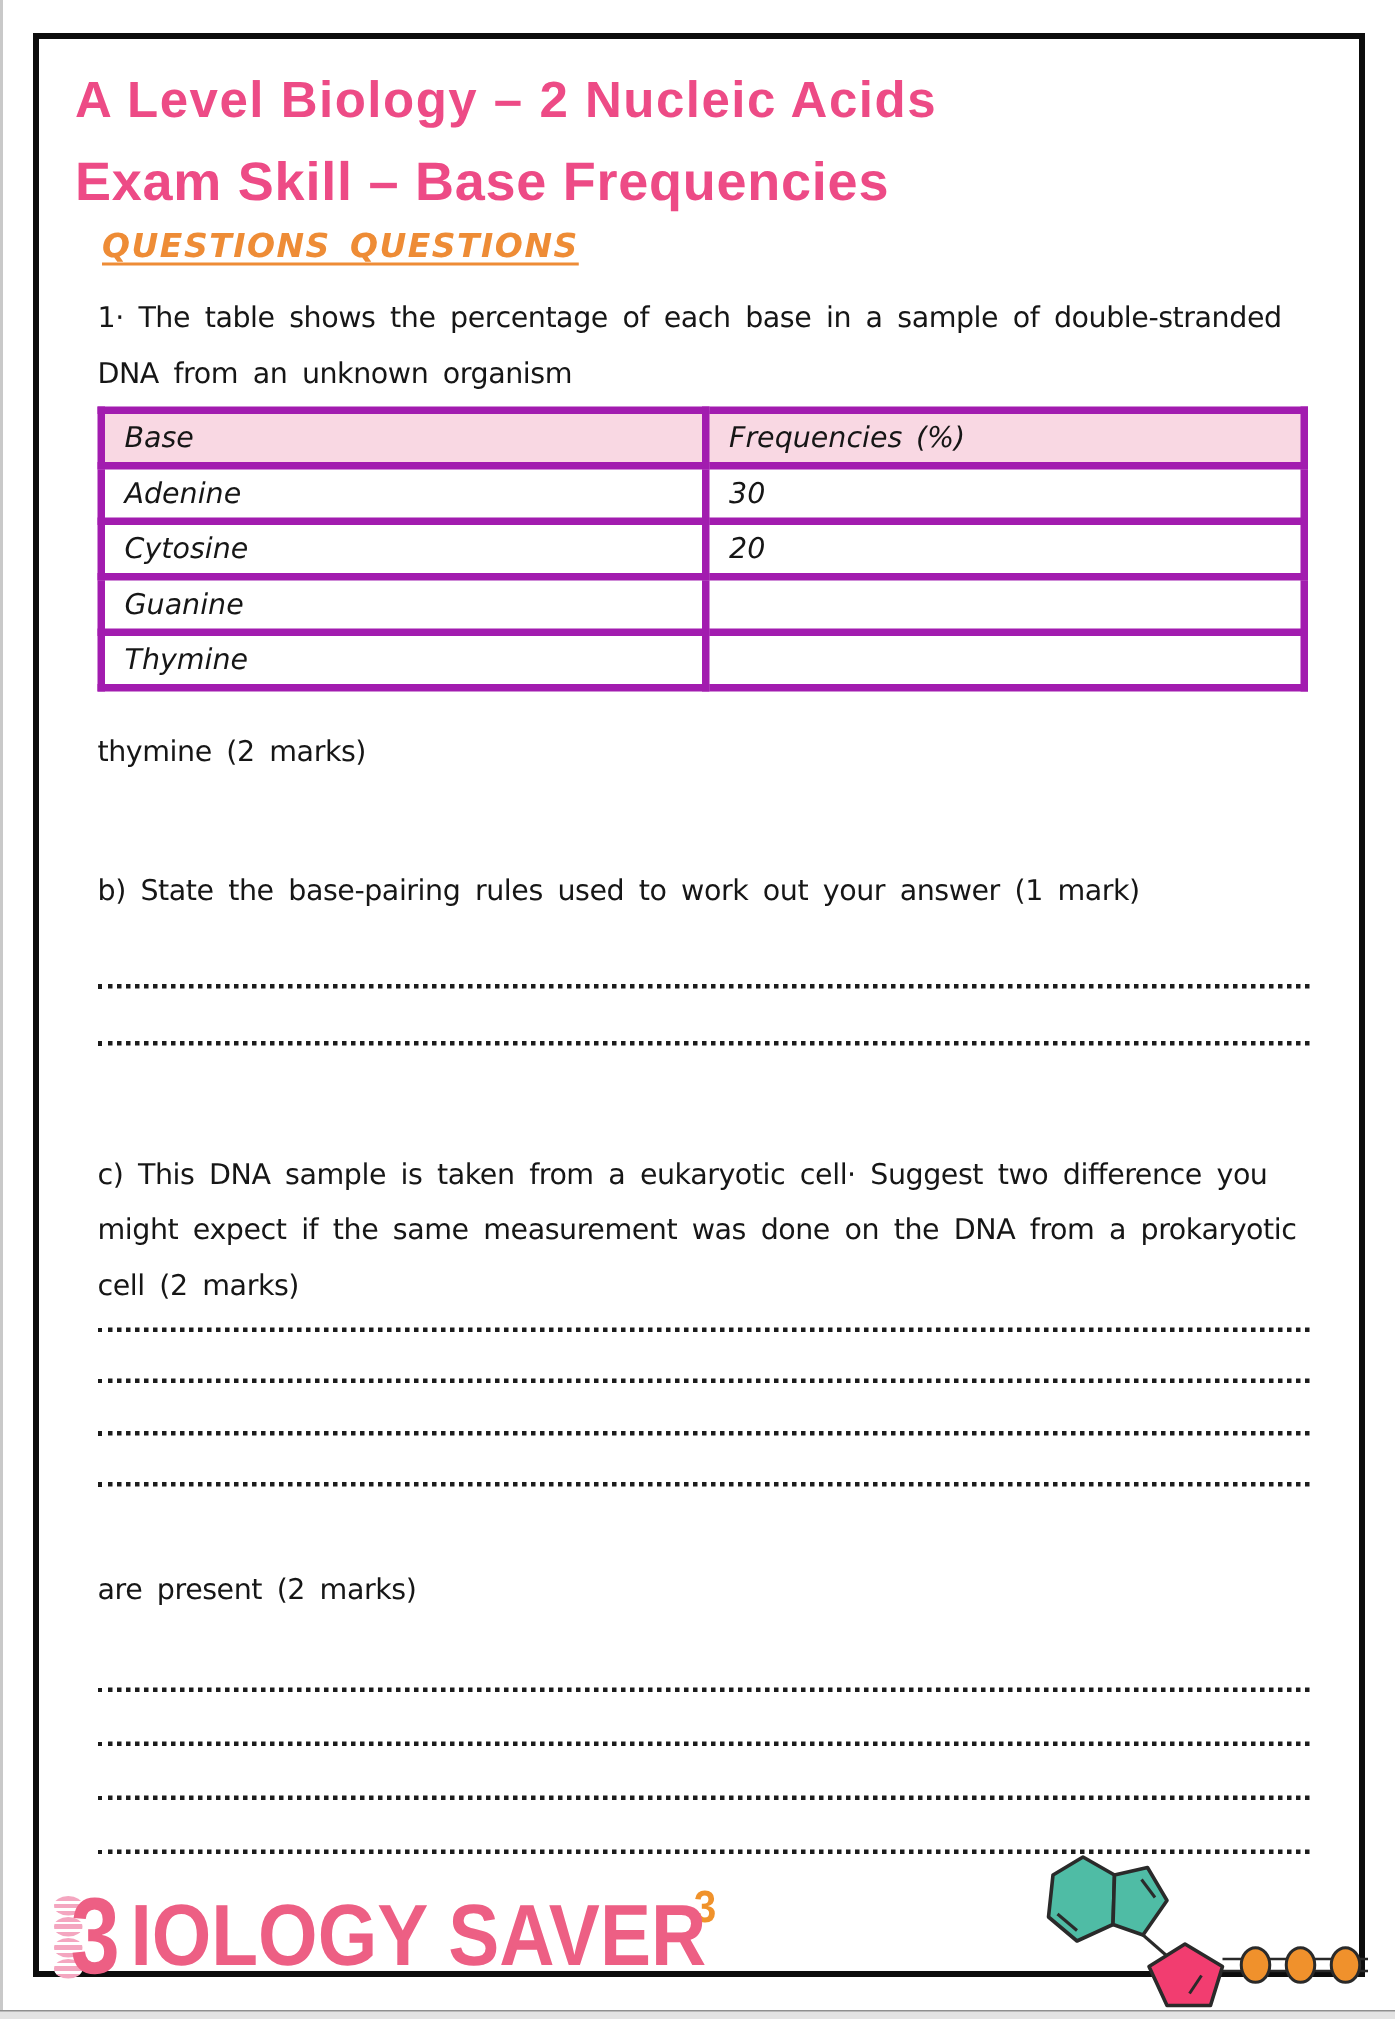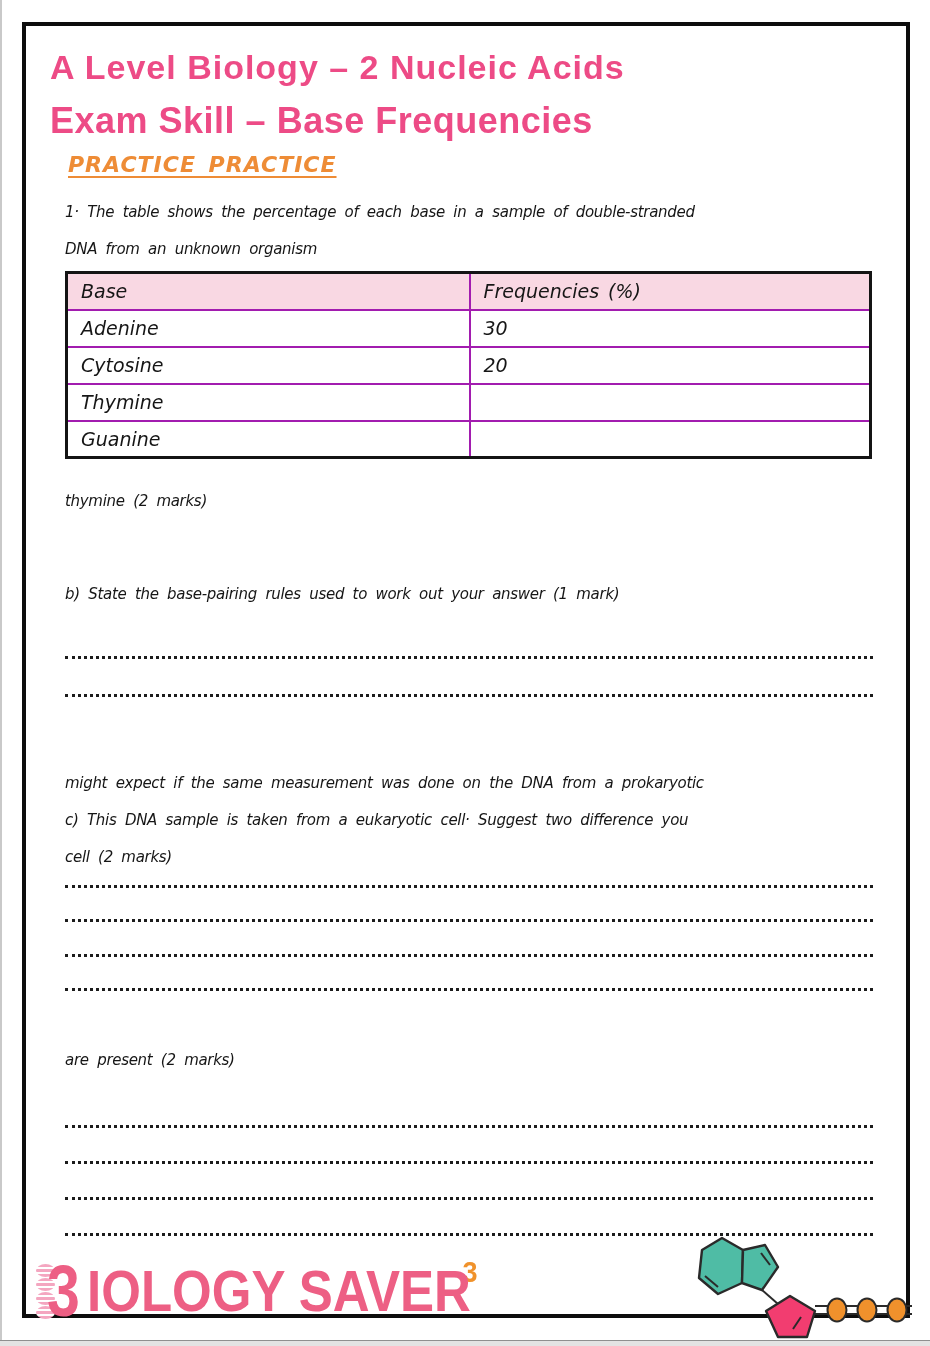--- a/index.html
+++ b/index.html
@@ -19,29 +19,29 @@
        border:4px solid #0d0d0d;background:#fff;}
   .title1{position:absolute;left:50px;top:48px;font-size:34px;font-weight:bold;
        letter-spacing:1px;color:var(--title-pink);white-space:nowrap;}
   .title2{position:absolute;left:50px;top:100px;font-size:36px;font-weight:bold;
        letter-spacing:0.5px;color:var(--title-pink);white-space:nowrap;}
   .practice{position:absolute;left:68px;top:152px;font-size:22px;font-weight:bold;
        font-style:italic;letter-spacing:1px;word-spacing:4px;color:var(--heading-orange);
        text-decoration:underline;text-decoration-thickness:2px;text-underline-offset:4px;
        font-family:"DejaVu Sans",sans-serif;}
   .hand{position:absolute;left:65px;font-family:"DejaVu Sans",sans-serif;
-       font-style:italic;font-size:15px;color:var(--text-black);
+       font-size:19px;color:var(--text-black);
        word-spacing:4px;letter-spacing:-0.3px;}
   .tline{white-space:nowrap;}
   .lh37 .tline{line-height:37px;}
   .lh24 .tline{line-height:24px;}
   .basetable{position:absolute;left:65px;top:271px;width:807px;border-collapse:collapse;
        font-family:"DejaVu Sans",sans-serif;font-style:italic;font-size:19px;
        color:var(--text-black);border:3px solid #141414;}
-  .basetable th,.basetable td{border:2px solid #a21caf;height:37px;
+  .basetable th,.basetable td{border:5px solid #a21caf;height:37px;
        padding:0 0 0 13px;text-align:left;font-weight:normal;word-spacing:3px;}
   .basetable th{background:var(--table-header-bg);}
   .basetable .col1{width:403px;}
   .dotline{position:absolute;left:65px;width:808px;height:0;
        border-bottom:3px dotted #1c1c1c;}
   .logo{position:absolute;left:36px;top:1262px;display:flex;align-items:flex-end;z-index:6;}
   .dna-col{display:flex;flex-direction:column;justify-content:flex-end;height:58px;padding-bottom:1px;}
   .dna-seg{display:block;width:19px;height:13px;border-radius:50%;margin-top:1px;
        background:linear-gradient(to bottom,var(--logo-light-pink) 0 3px,#fff 3px 5px,
        var(--logo-light-pink) 5px 8px,#fff 8px 10px,var(--logo-light-pink) 10px 13px);}
@@ -56,21 +56,21 @@
   .nucleotide{position:absolute;left:666px;top:1220px;z-index:5;}
 </style>
 </head>
 <body>
 
 <div class="viewer-left"></div>
 <div class="frame"></div>
 
 <h1 class="title1">A Level Biology – 2 Nucleic Acids</h1>
 <h2 class="title2">Exam Skill – Base Frequencies</h2>
-<div class="practice">PRACTICE PRACTICE</div>
+<div class="practice">QUESTIONS QUESTIONS</div>
 
 <div class="hand lh37" style="top:194px">
   <div class="tline">1· The table shows the percentage of each base in a sample of double-stranded</div>
   <div class="tline">DNA from an unknown organism</div>
 </div>
 
 <table class="basetable">
   <thead>
     <tr>
       <th class="col1">Base</th>
@@ -80,43 +80,43 @@
   <tbody>
     <tr>
       <td>Adenine</td>
       <td>30</td>
     </tr>
     <tr>
       <td>Cytosine</td>
       <td>20</td>
     </tr>
     <tr>
-      <td>Thymine</td>
+      <td>Guanine</td>
       <td></td>
     </tr>
     <tr>
-      <td>Guanine</td>
+      <td>Thymine</td>
       <td></td>
     </tr>
   </tbody>
 </table>
 
 <div class="hand lh37" style="top:483px">
   <div class="tline">thymine (2 marks)</div>
 </div>
 
 <div class="hand lh37" style="top:576px">
   <div class="tline">b) State the base-pairing rules used to work out your answer (1 mark)</div>
 </div>
 <div class="dotline" style="top:656px"></div>
 <div class="dotline" style="top:694px"></div>
 
 <div class="hand lh37" style="top:765px">
+  <div class="tline">c) This DNA sample is taken from a eukaryotic cell· Suggest two difference you</div>
   <div class="tline">might expect if the same measurement was done on the DNA from a prokaryotic</div>
-  <div class="tline">c) This DNA sample is taken from a eukaryotic cell· Suggest two difference you</div>
   <div class="tline">cell (2 marks)</div>
 </div>
 <div class="dotline" style="top:885px"></div>
 <div class="dotline" style="top:919px"></div>
 <div class="dotline" style="top:954px"></div>
 <div class="dotline" style="top:988px"></div>
 
 <div class="hand lh24" style="top:1048px">
   <div class="tline">are present (2 marks)</div>
 </div>

